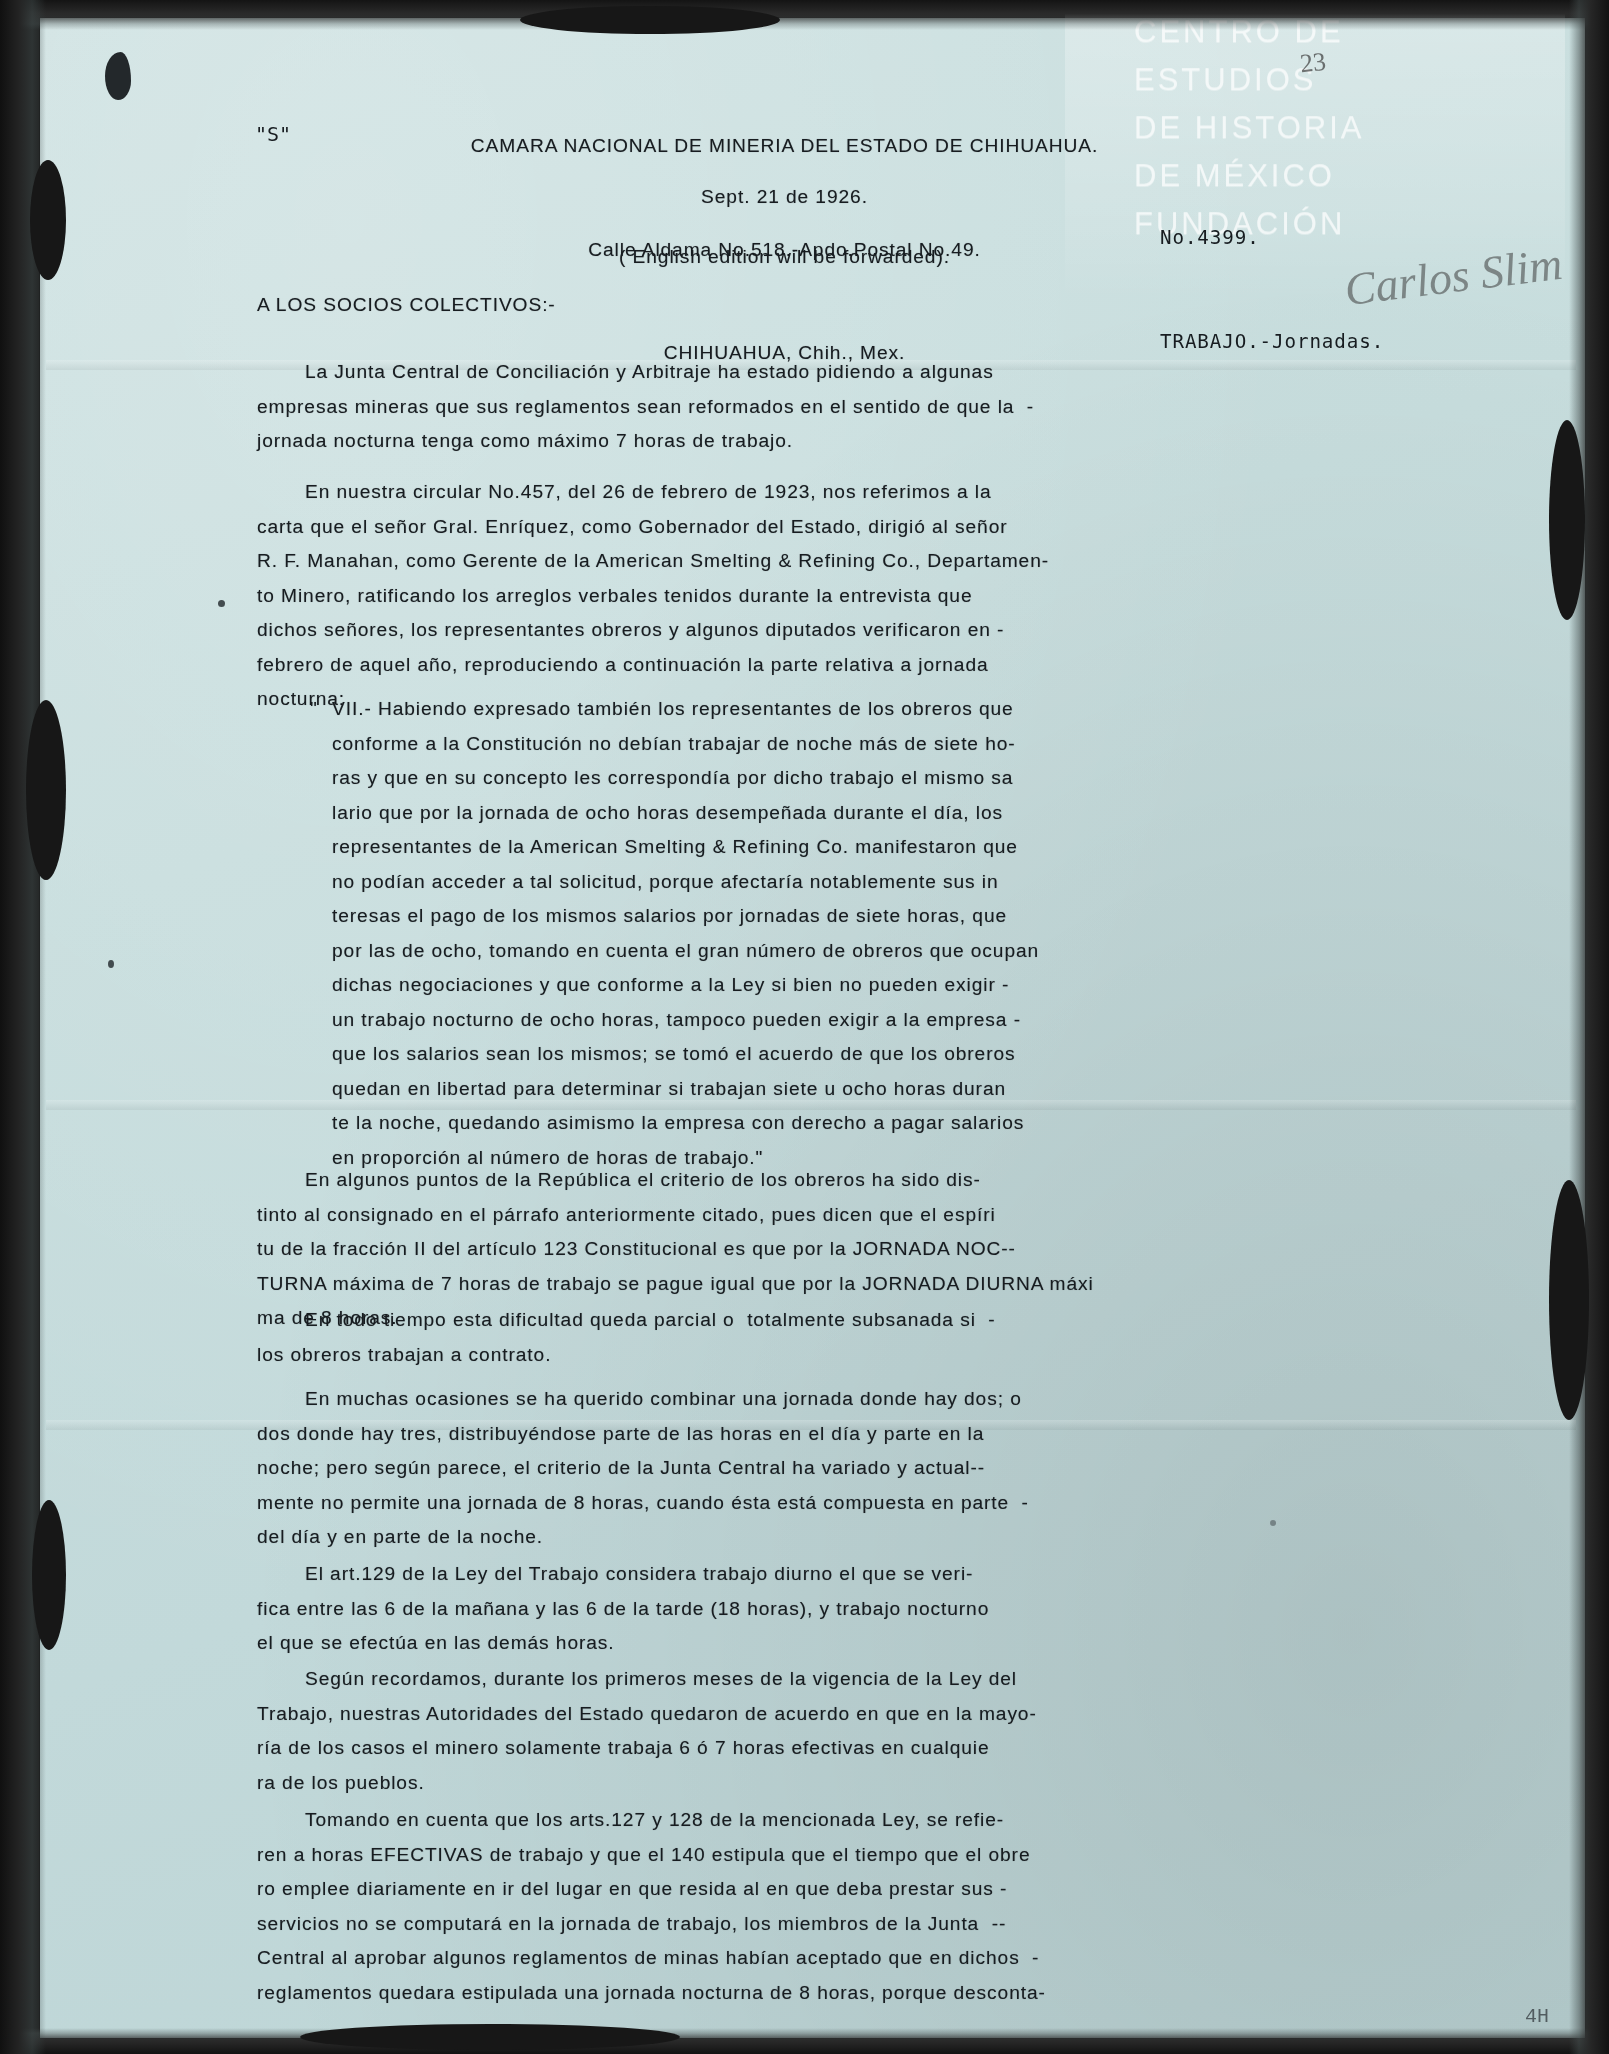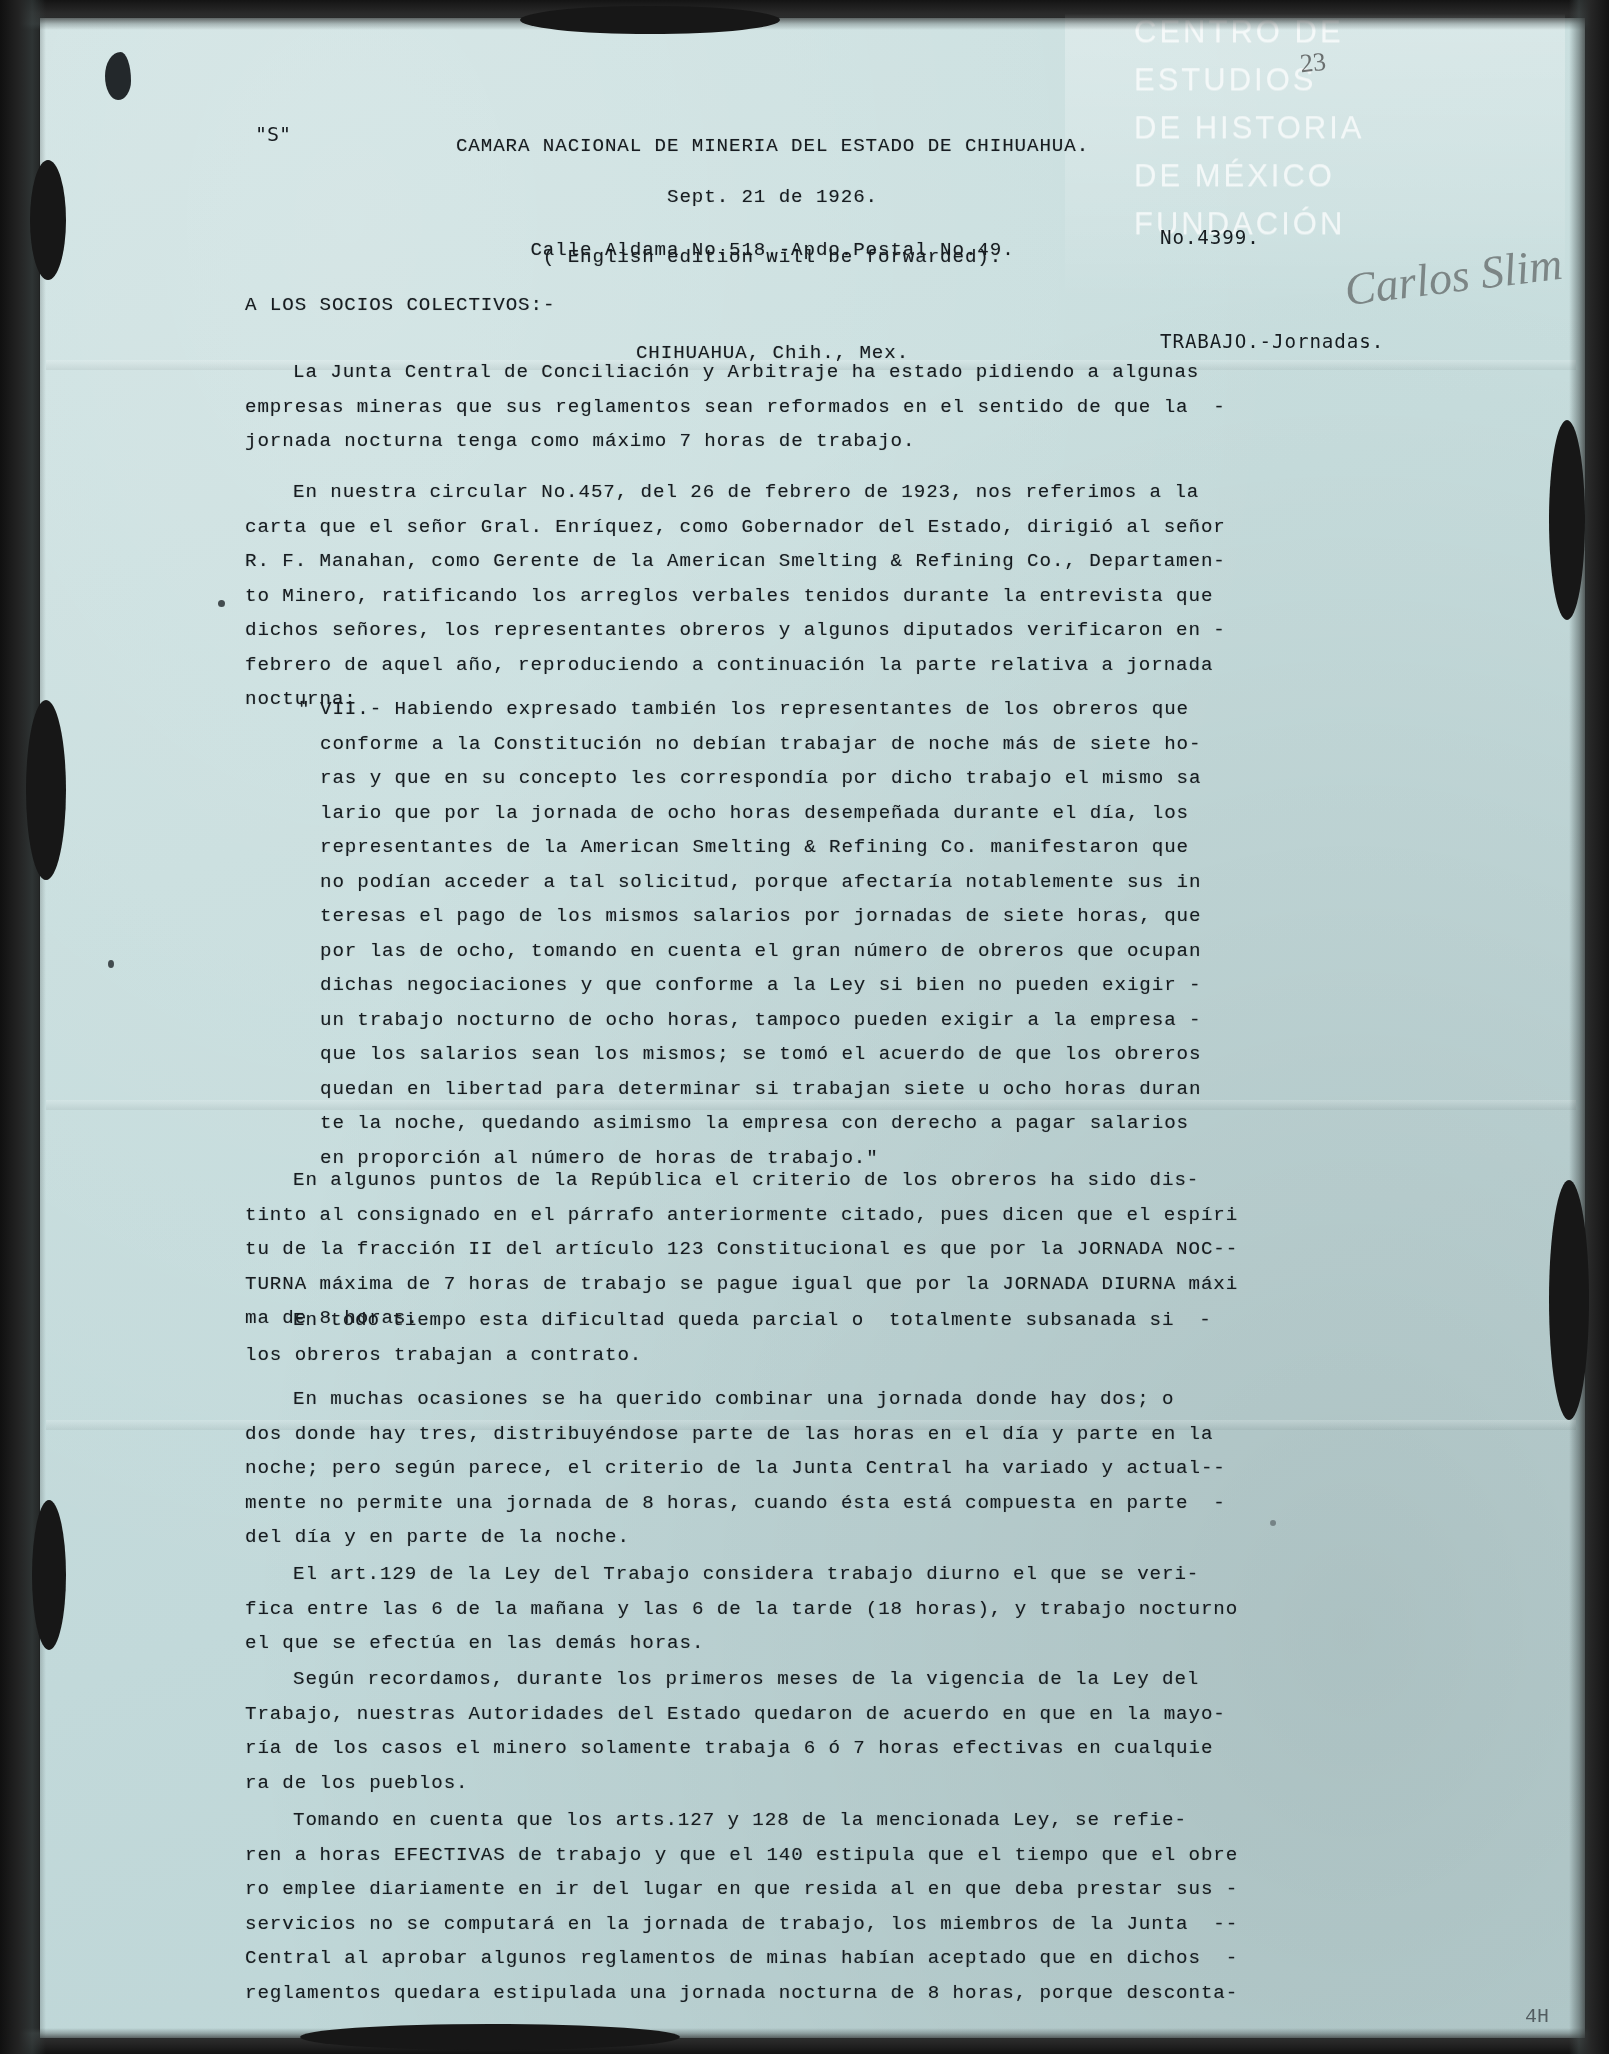--- a/index.html
+++ b/index.html
@@ -108,26 +108,27 @@
     font-size: 46px;
     color: rgba(60,60,60,0.55);
     transform: rotate(-7deg);
     pointer-events: none;
   }
 
   
   .typed {
     position: absolute;
     color: #171c20;
-    font-family: Liberation Mono, monospace;
+    font-family: Liberation Sans, sans-serif;
     font-size: 19.2px;
     letter-spacing: 0.9px;
     line-height: 34.5px;
     white-space: pre;
     text-shadow: 0 0 1px rgba(20,25,30,0.35);
+    padding-left: 12px;
   }
 
   #head-block {
     left: 0; top: 60px; width: 1545px;
     text-align: center;
   }
   #head-block .line { display: block; }
 
   .left-mark {
     position: absolute;

